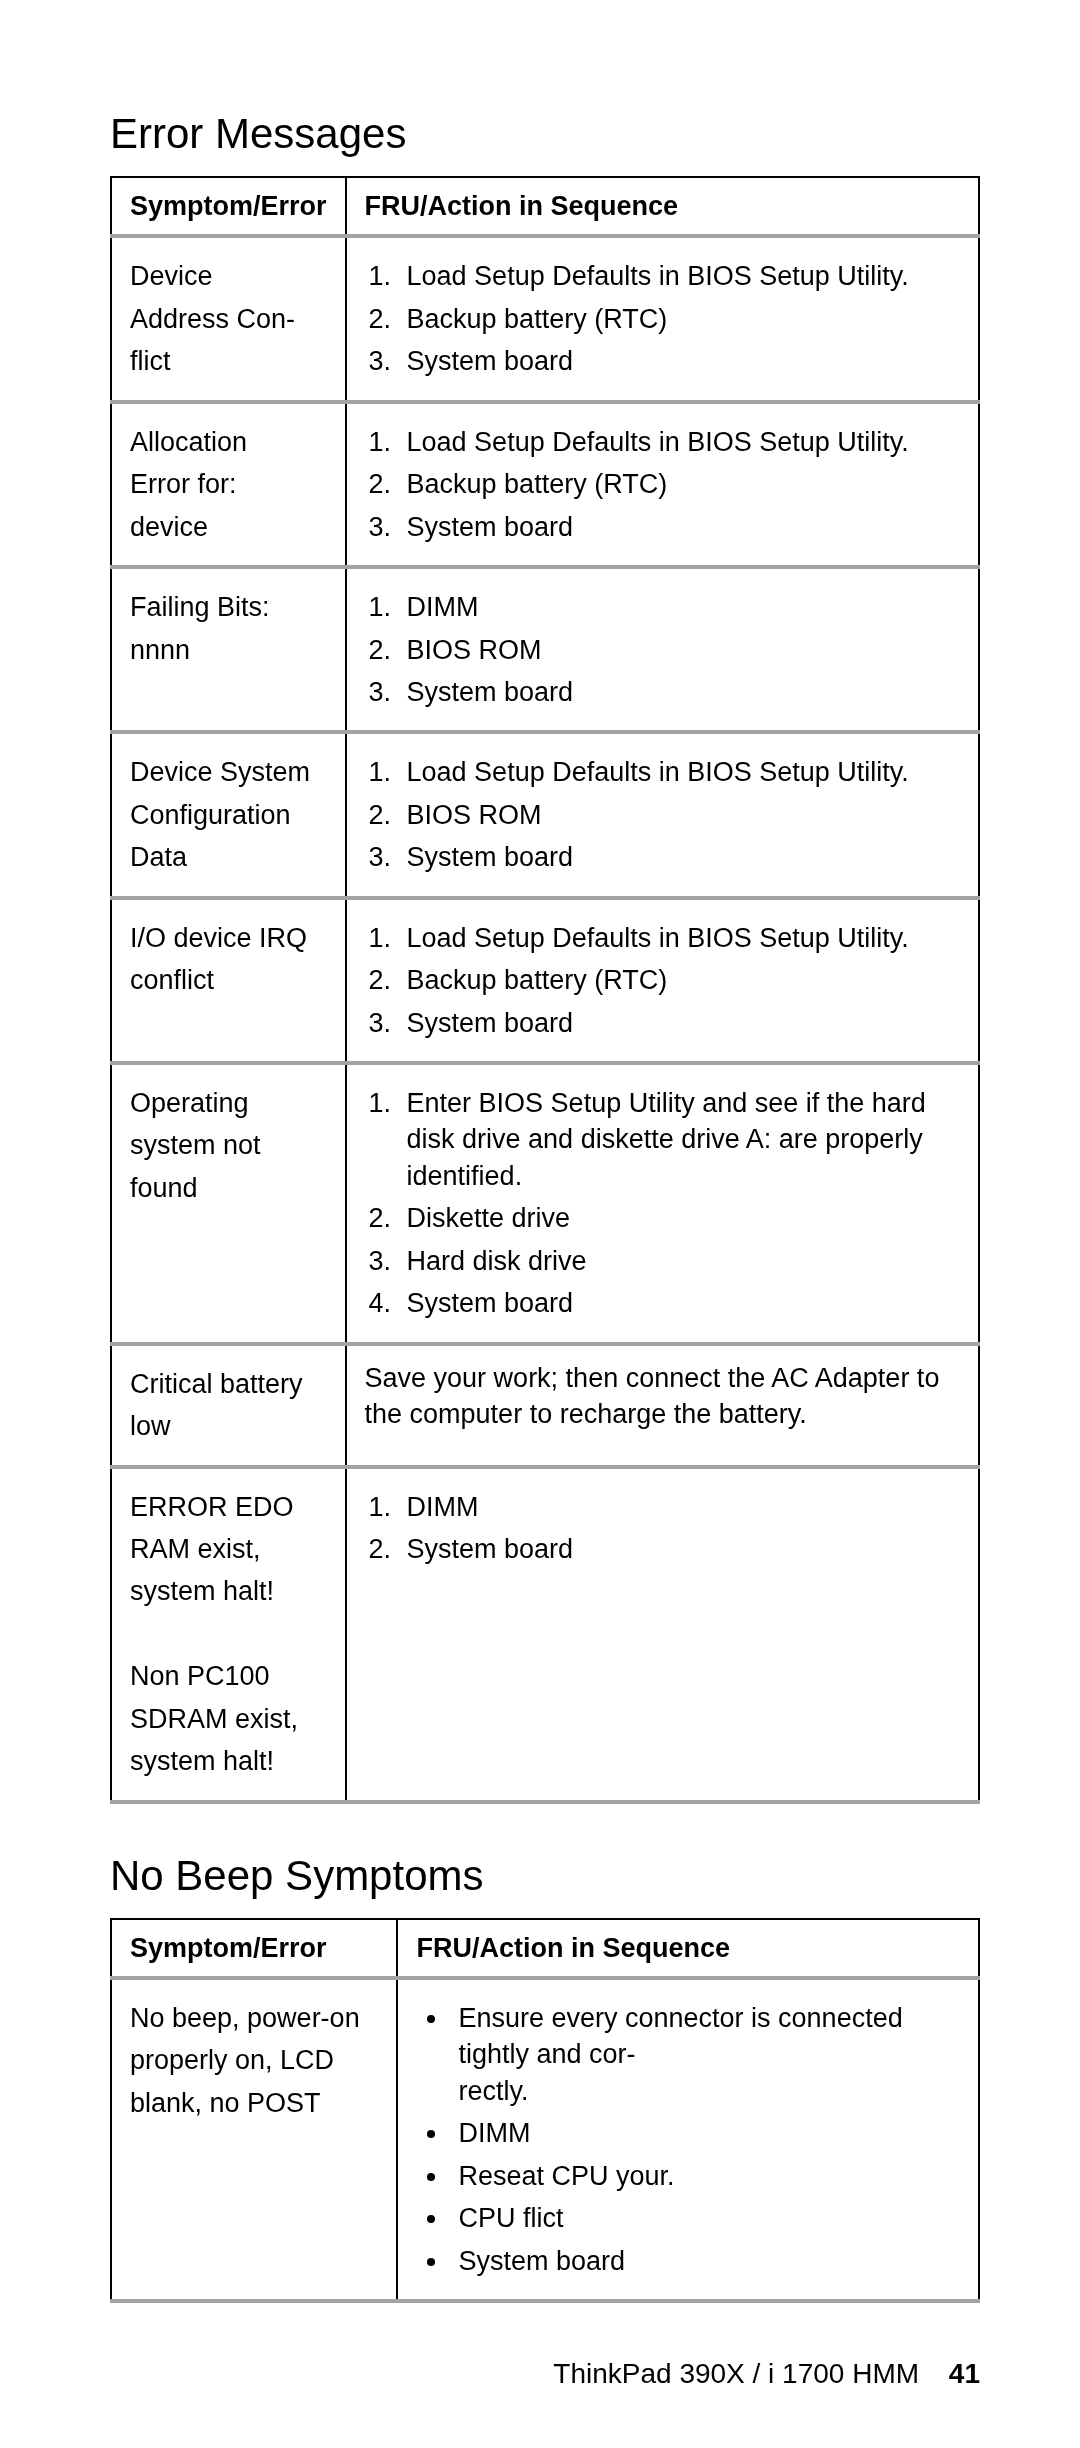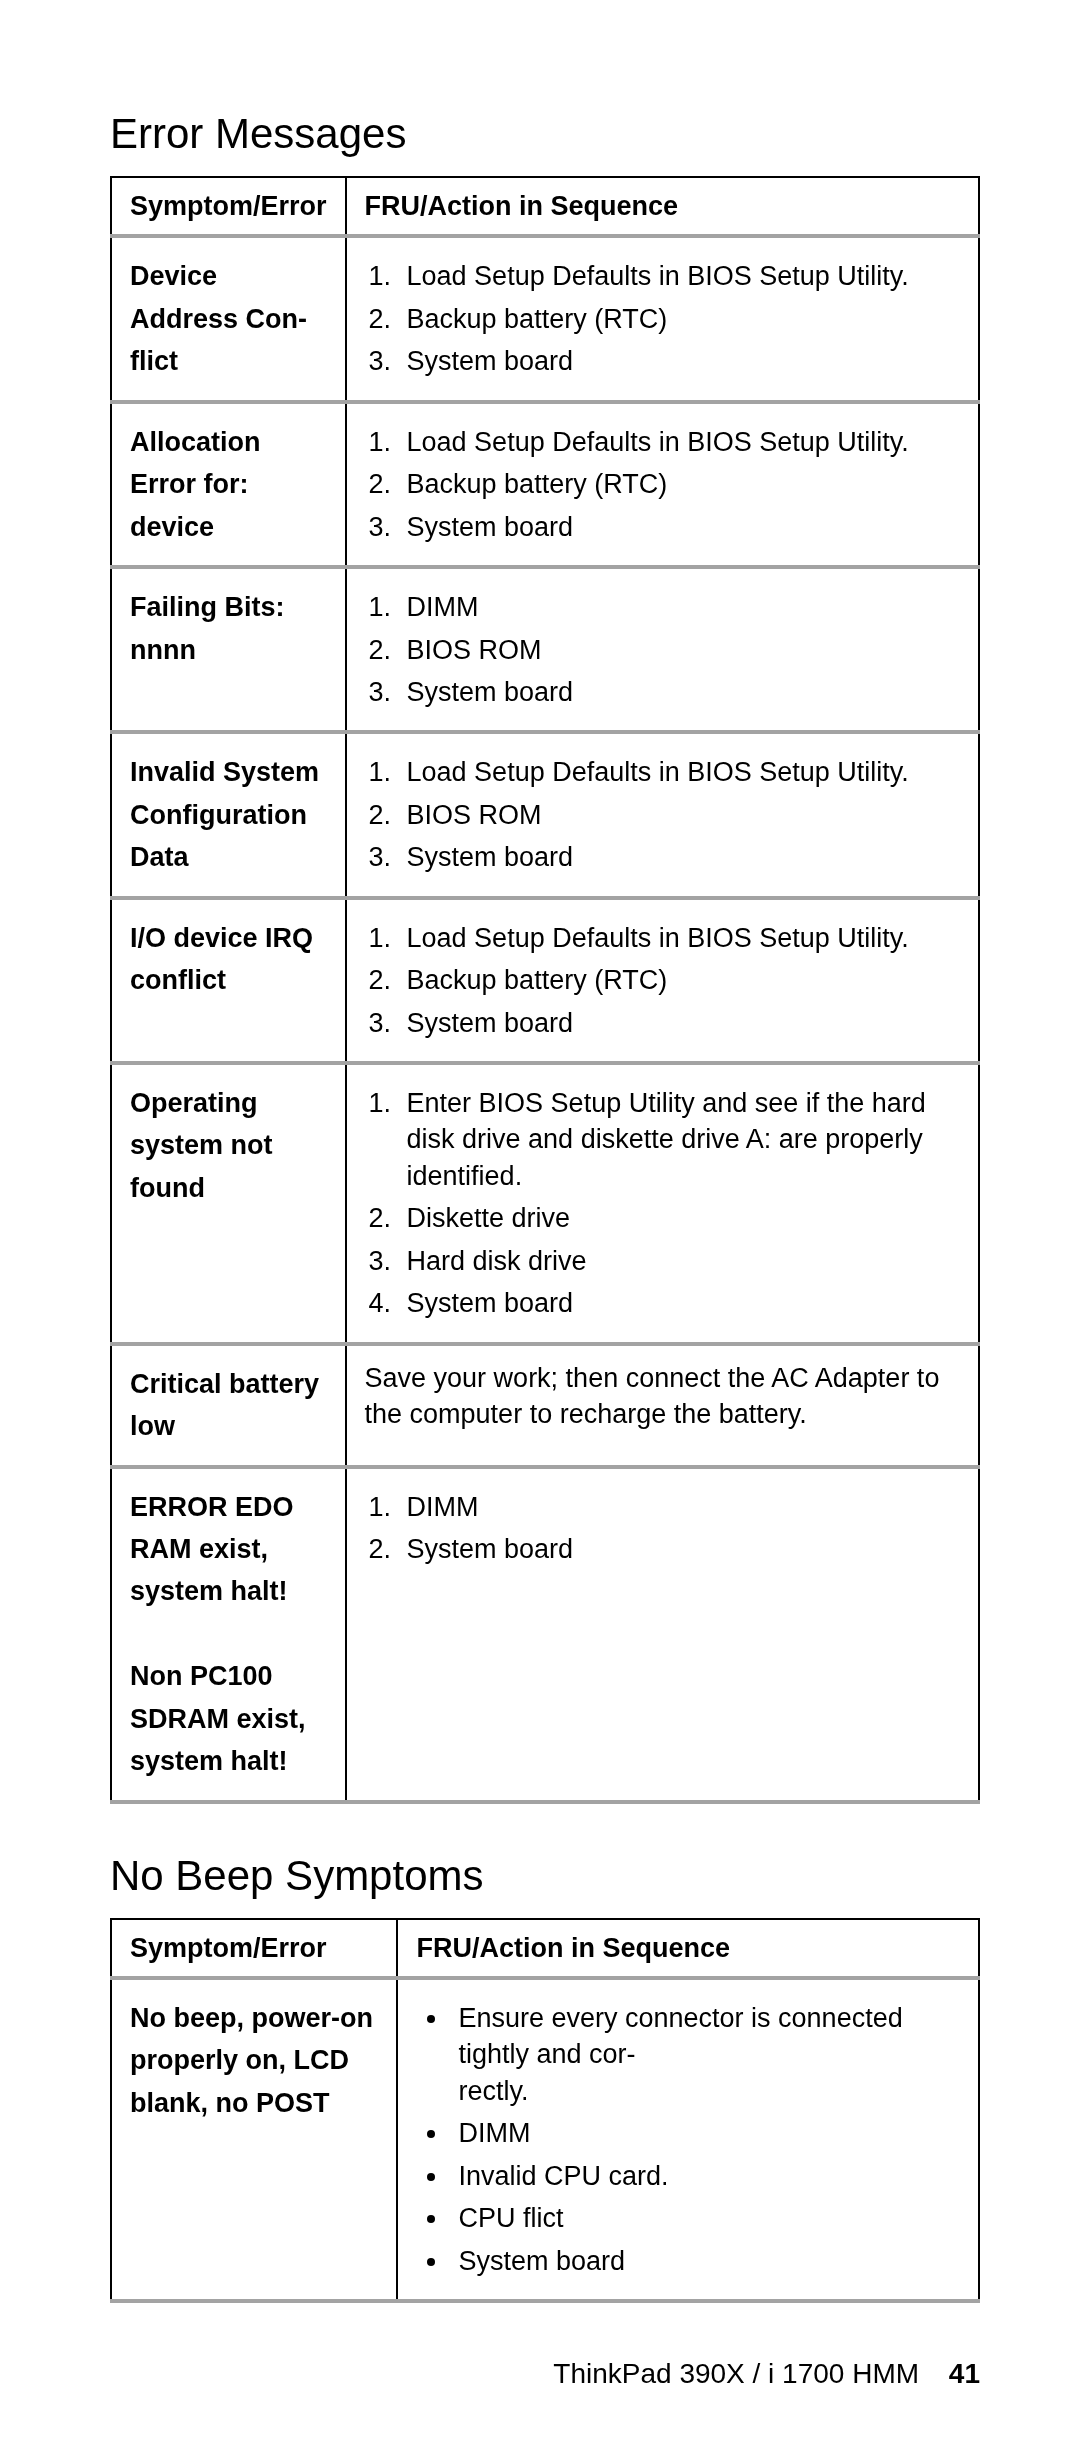--- a/index.html
+++ b/index.html
@@ -57,21 +57,20 @@
   }
   ol.actions li, ul.actions li {
     margin: 6px 0;
     padding-left: 8px;
   }
   ul.actions {
     list-style-type: disc;
   }
   .freelines {
     margin: 0;
-    font-weight: bold;
   }
   .freelines div { margin: 6px 0; }
   .gap {
     height: 48px;
   }
   .footer {
     position: absolute;
     bottom: 58px;
     right: 100px;
     font-size: 28px;
@@ -139,21 +138,21 @@
             <ol class="actions">
               <li>DIMM</li>
               <li>BIOS ROM</li>
               <li>System board</li>
             </ol>
           </td>
         </tr>
         <tr>
           <td class="col1">
             <div class="freelines">
-              <div>Invalid System</div>
+              <div>Device System</div>
               <div>Configuration</div>
               <div>Data</div>
             </div>
           </td>
           <td>
             <ol class="actions">
               <li>Load Setup Defaults in BIOS Setup Utility.</li>
               <li>BIOS ROM</li>
               <li>System board</li>
             </ol>
@@ -241,21 +240,21 @@
             <div class="freelines">
               <div>No beep, power-on</div>
               <div>properly on, LCD</div>
               <div>blank, no POST</div>
             </div>
           </td>
           <td>
             <ul class="actions">
               <li>Ensure every connector is connected tightly and cor-<br>rectly.</li>
               <li>DIMM</li>
-              <li>Invalid CPU card.</li>
+              <li>Reseat CPU your.</li>
               <li>CPU flict</li>
               <li>System board</li>
             </ul>
           </td>
         </tr>
       </tbody>
   </table>
 
   <div class="footer">
     <span>ThinkPad 390X / i 1700 HMM</span>

